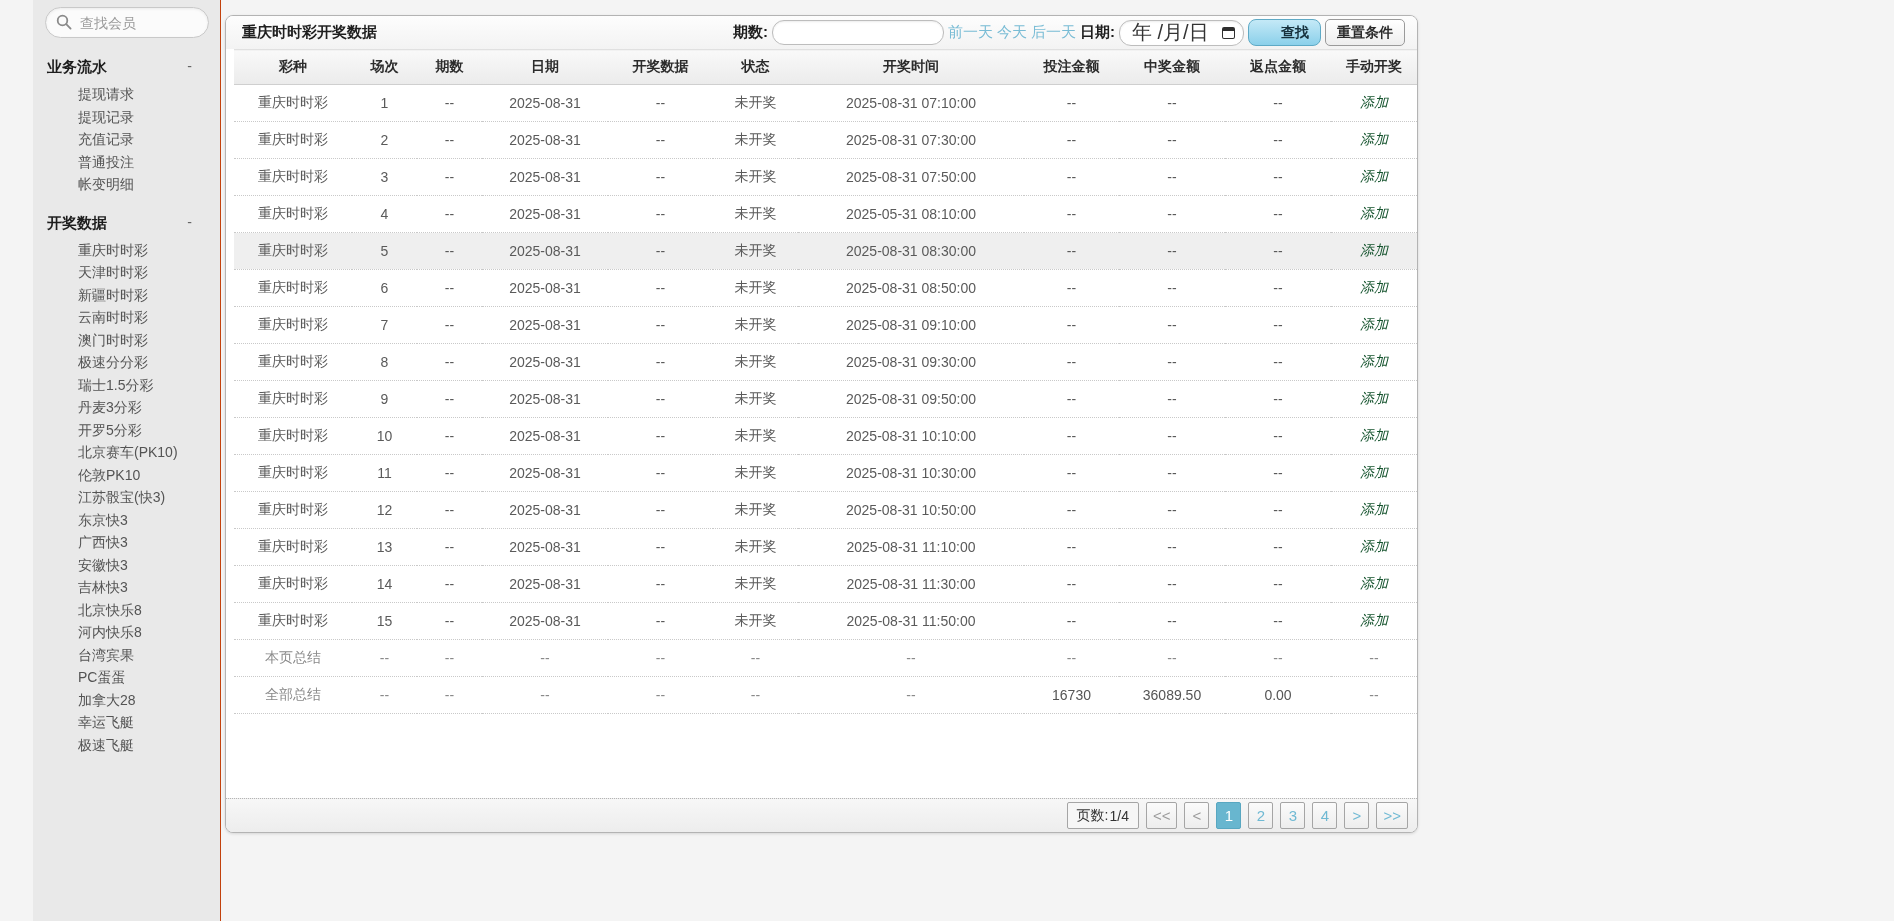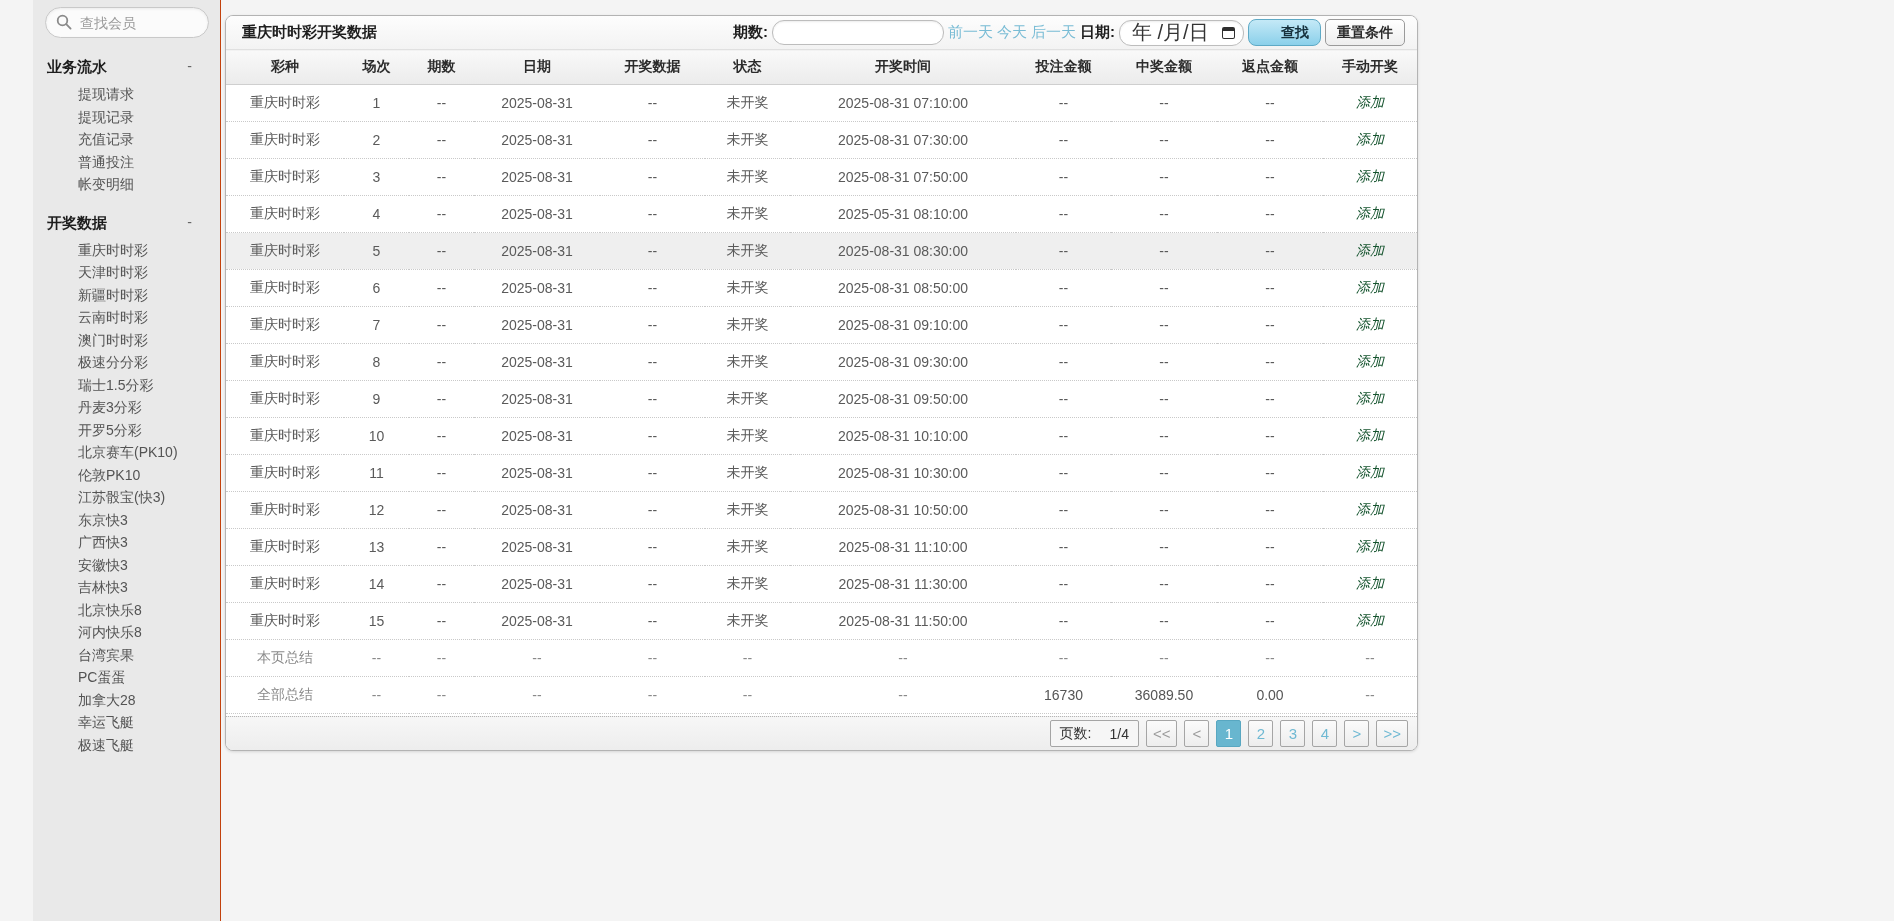--- a/index.html
+++ b/index.html
@@ -43,21 +43,21 @@
     padding:3px 6px 3px 45px;
     font-size:14px; color:#545454;
     line-height:16.5px;
     cursor:pointer;
     white-space:nowrap;
   }
 
   
   .panel {
     position:absolute; left:225px; top:15px;
-    width:1193px; height:736px;
+    width:1193px; height:818px;
     background:#ffffff;
     border:1px solid #b3b3b3;
     border-radius:8px;
     box-shadow:0 1px 3px rgba(0,0,0,.12);
     display:flex; flex-direction:column;
     overflow:hidden;
   }
   .panel-header {
     height:33px; flex:0 0 33px;
     display:flex; align-items:center;
@@ -109,21 +109,21 @@
     border-radius:8px;
     padding-left:32px;
   }
   .btn-reset {
     border:1px solid #9a9a9a;
     background:linear-gradient(#ffffff,#eeeeee);
     color:#2b2b2b;
   }
 
   
-  .table-wrap { flex:1; overflow:hidden; }
+  .table-wrap { flex:1; overflow:hidden;padding-left:8px; }
   table { width:100%; border-collapse:collapse; table-layout:fixed; }
   thead th {
     height:35px;
     background:linear-gradient(#f9f9f9,#ebebeb);
     border-top:1px solid #e0e0e0;
     border-bottom:1px solid #cfcfcf;
     font-size:14px; font-weight:bold; color:#2c2c2c;
     text-align:center;
   }
   tbody td {
@@ -143,21 +143,21 @@
     flex:0 0 34px; height:34px;
     background:linear-gradient(#f7f7f7,#ededed);
     border-top:1px dotted #b5b5b5;
     display:flex; align-items:center; justify-content:flex-end;
     gap:7px; padding:0 9px;
   }
   .page-info-box {
     border:1px solid #a5a5a5;
     background:#f6f6f6;
     height:27px; padding:0 9px;
-    display:flex; align-items:center; gap:18px;
+    display:flex; align-items:center; gap:1px;
     font-size:14px; color:#333;
     border-radius:2px;
   }
   .pg-btn {
     min-width:25px; height:27px; padding:0 6px;
     border:1px solid #a5a5a5;
     background:linear-gradient(#fbfbfb,#ededed);
     display:flex; align-items:center; justify-content:center;
     font-size:15px; cursor:pointer;
     border-radius:2px;

